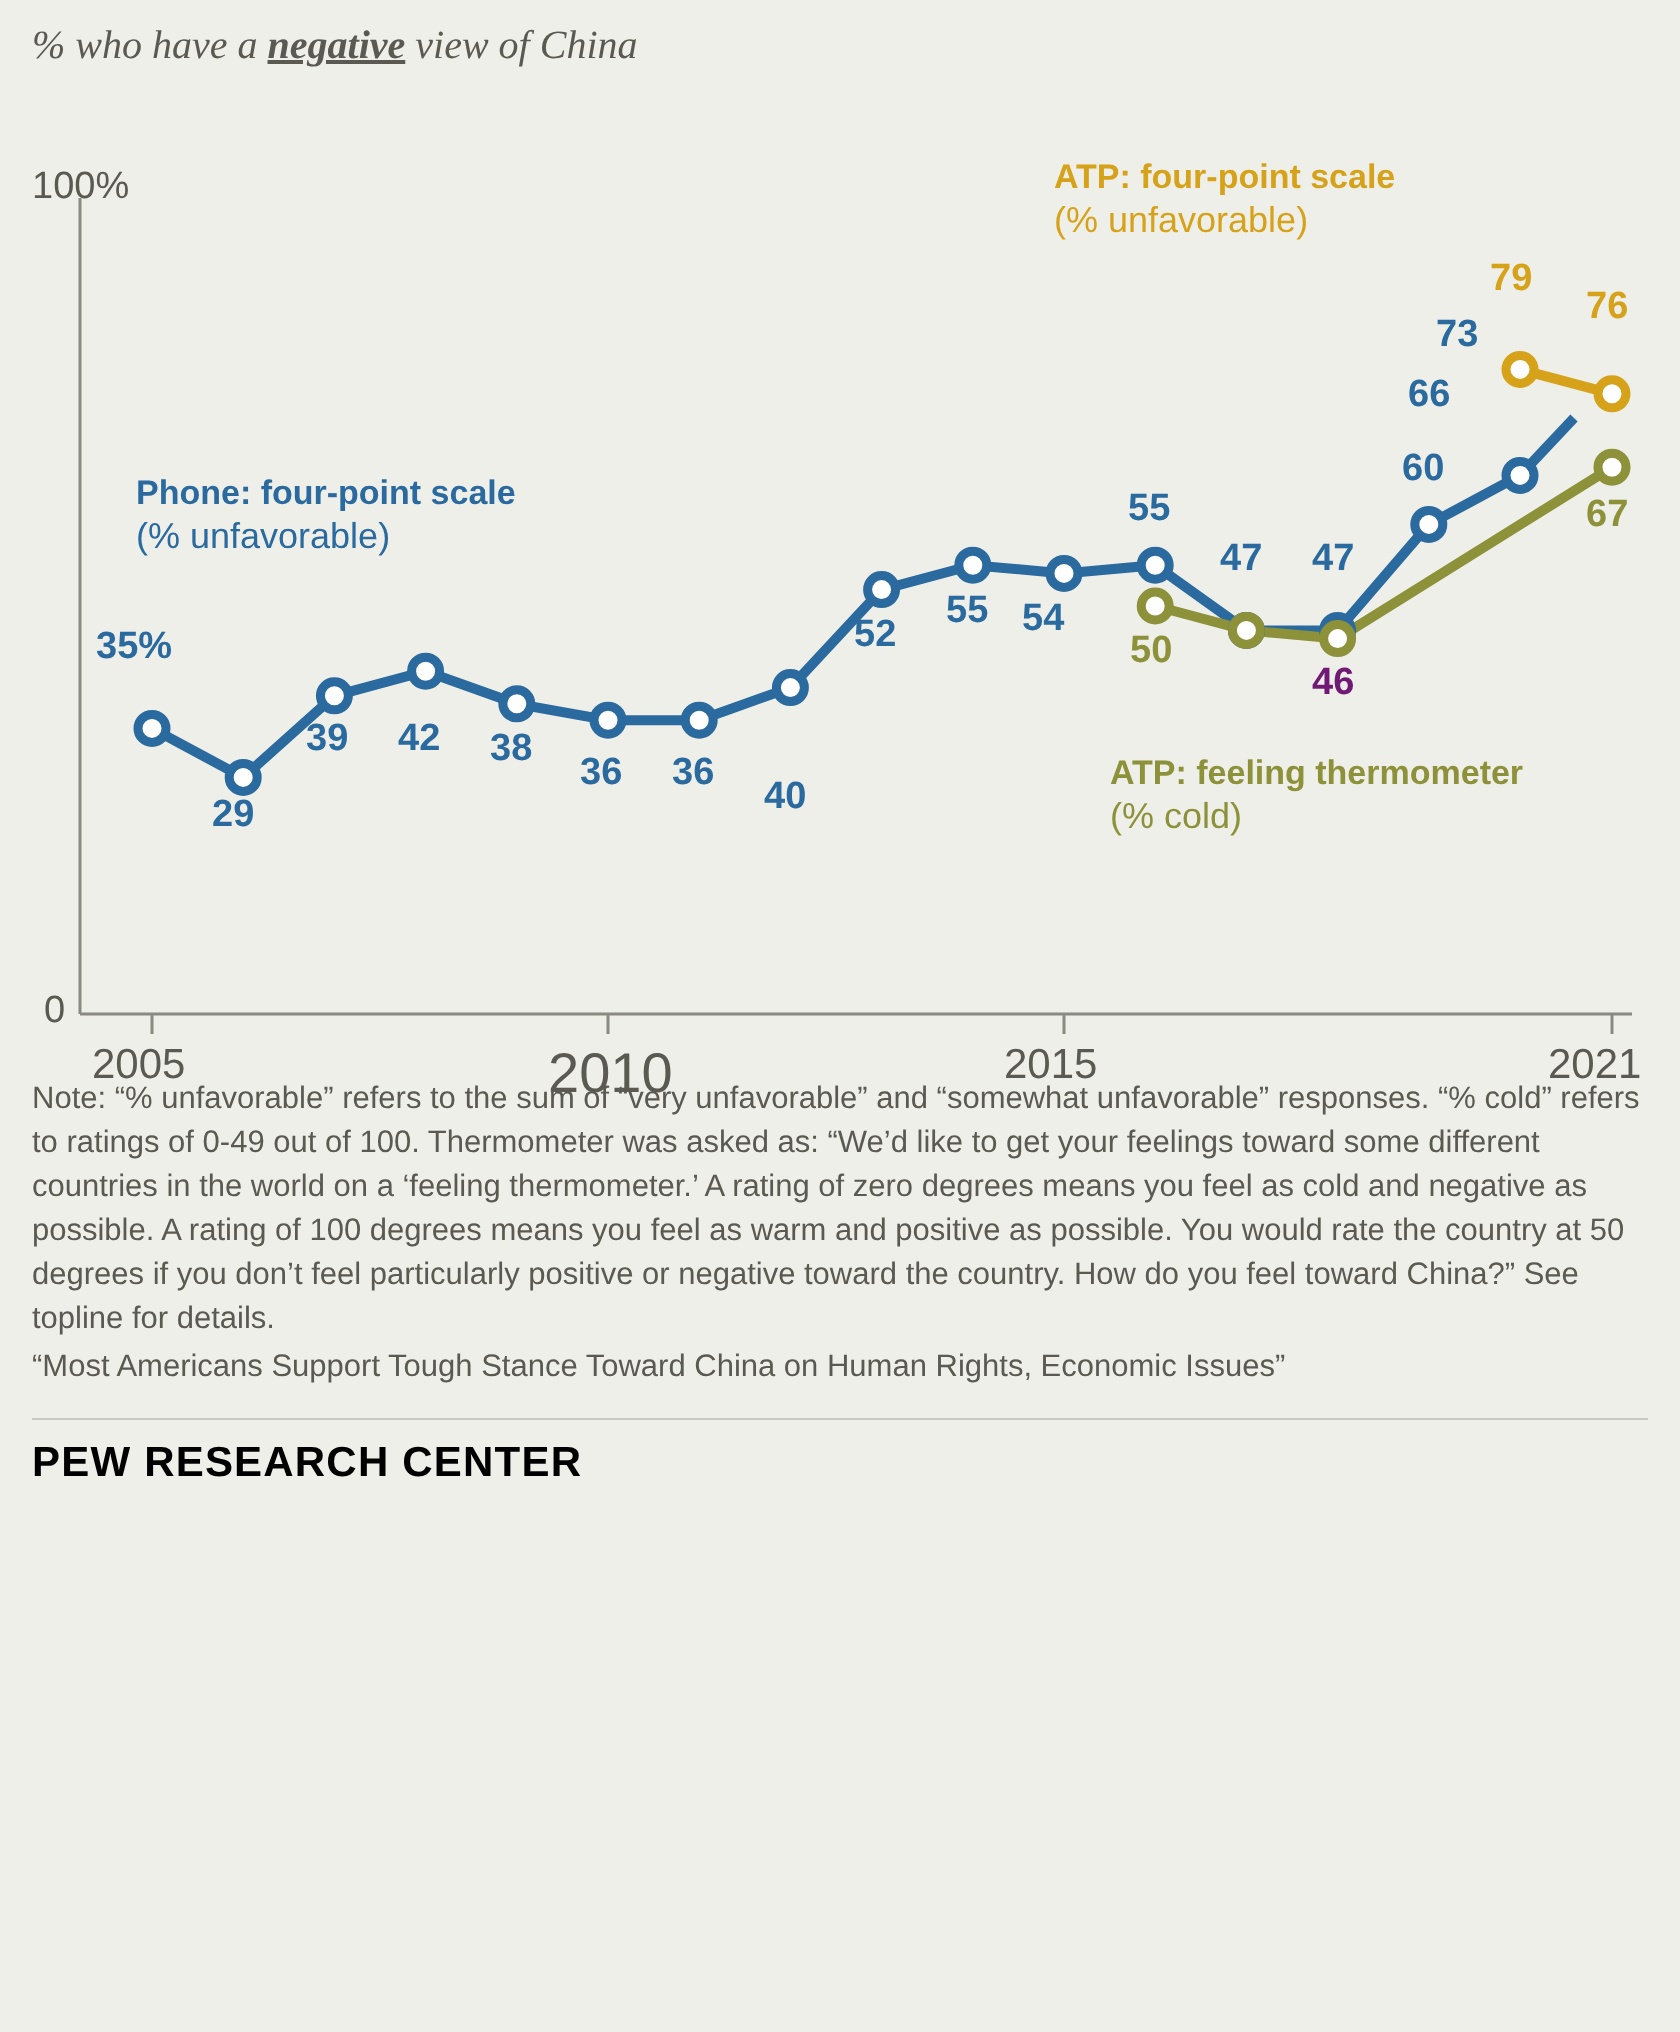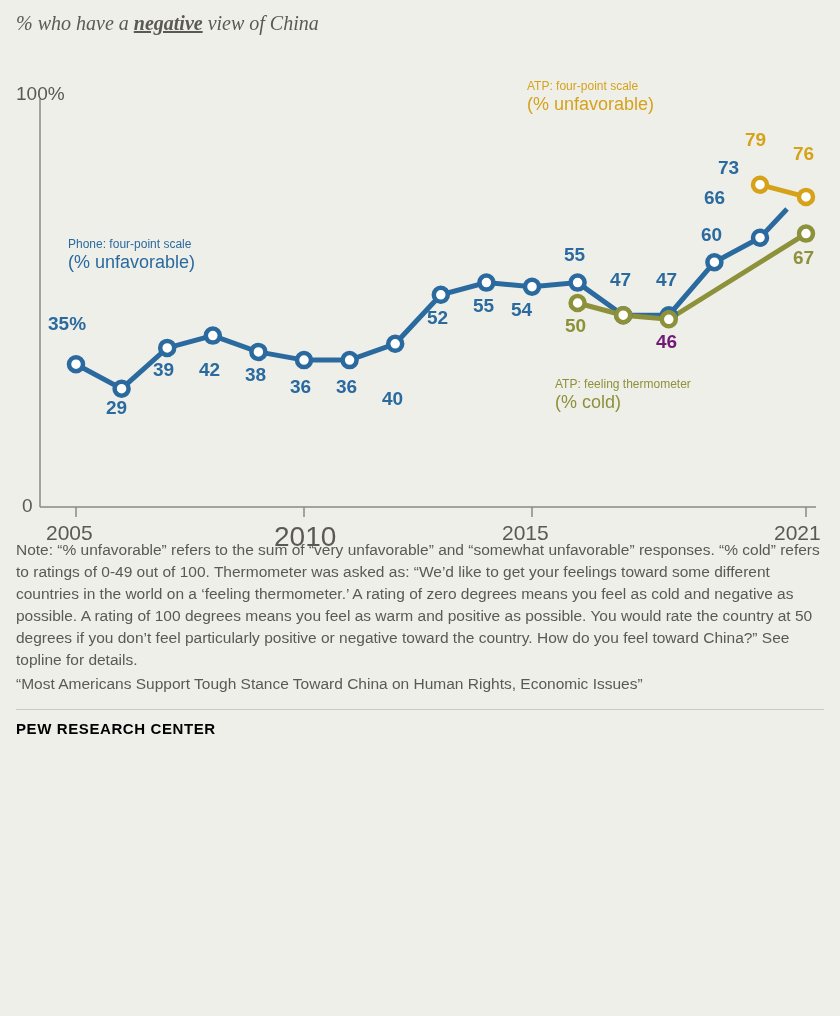--- a/index.html
+++ b/index.html
@@ -69,21 +69,21 @@
   }
   .note-block p.src {
     margin-top: 2px;
   }
   .divider {
     border: 0;
     border-top: 1px solid #c9c9c2;
     margin: 14px 0 10px 0;
   }
   .footer-brand {
-    font-size: 15px;
+    font-size: 21px;
     font-weight: bold;
     letter-spacing: 0.6px;
     color: #000000;
   }
   .bottom-rule {
     position: absolute;
     left: 0;
     right: 0;
     bottom: 0;
     height: 6px;
@@ -93,22 +93,22 @@
     position: absolute;
     font-size: 19px;
     font-weight: bold;
     white-space: nowrap;
   }
   .ann {
     position: absolute;
     white-space: nowrap;
   }
   .ann .ann-title {
-    font-size: 12px;
-    font-weight: normal;
+    font-size: 17px;
+    font-weight: bold;
     display: block;
   }
   .ann .ann-sub {
     font-size: 18px;
     display: block;
     margin-top: 1px;
   }
 </style>
 </head>
 <body>

